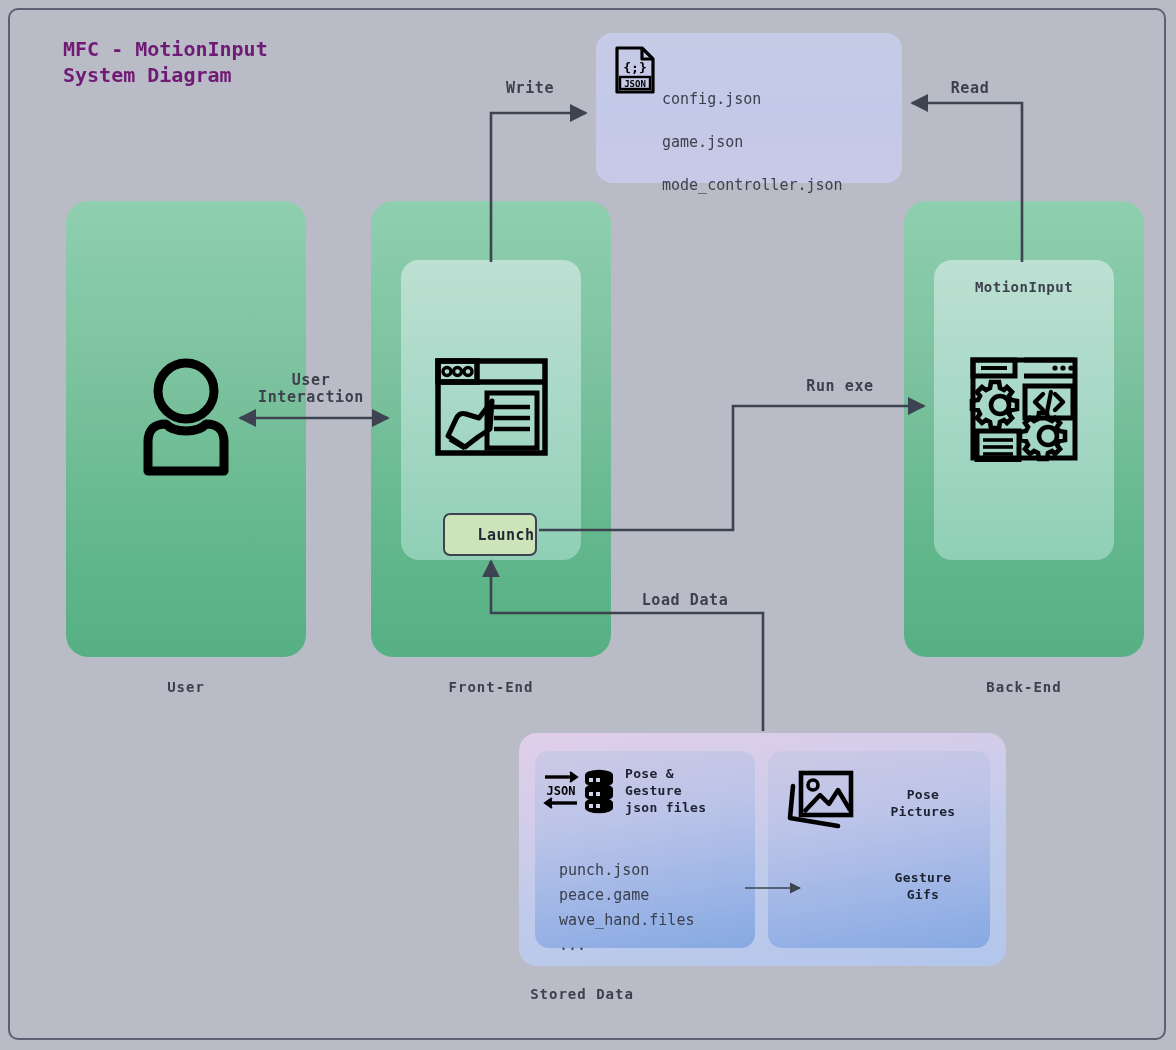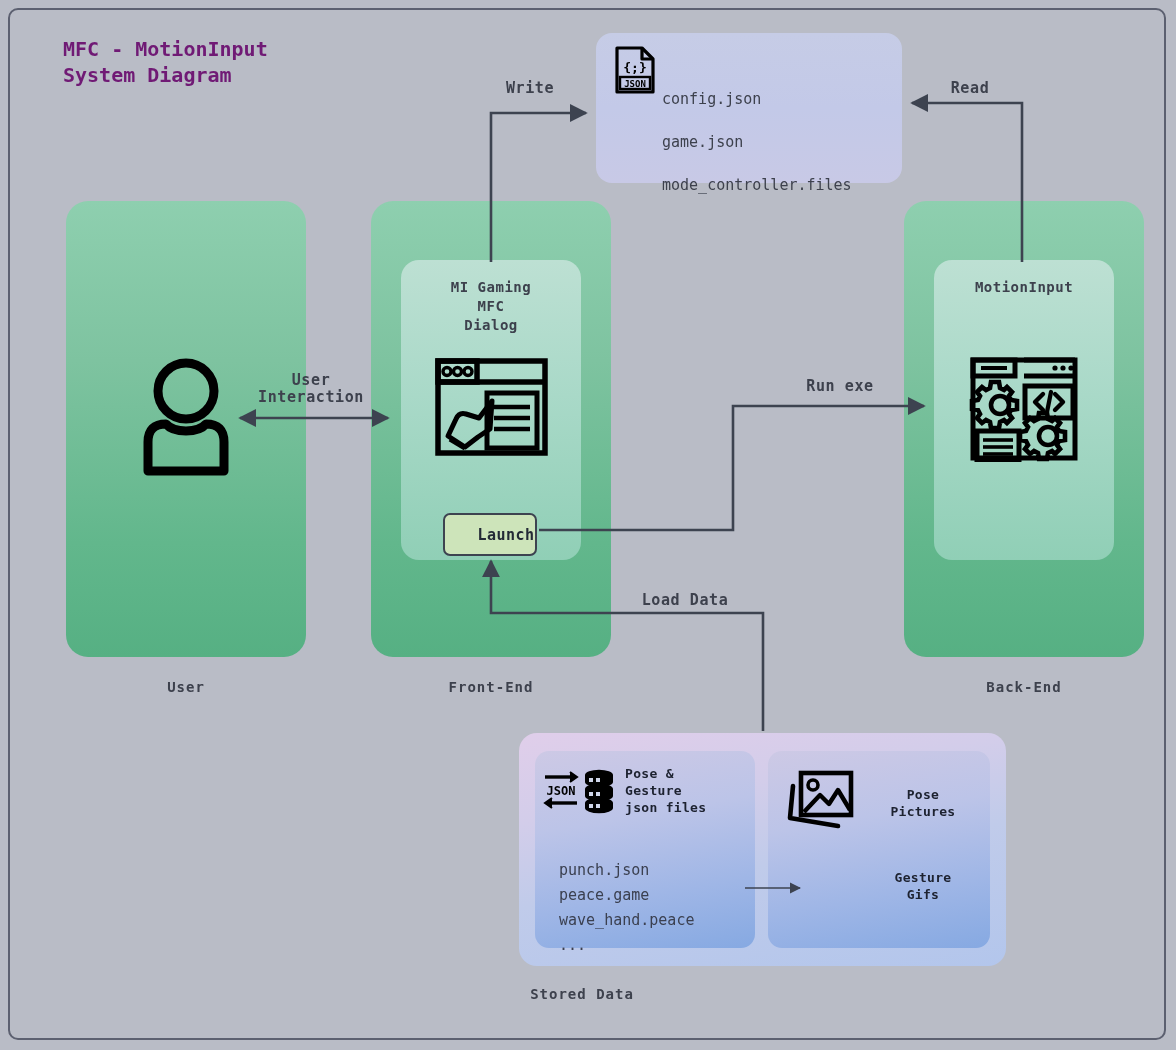--- a/index.html
+++ b/index.html
@@ -151,27 +151,24 @@
     <svg width="42" height="50" viewBox="0 0 42 50">
       <path d="M3 3 H28 L39 14 V47 H3 Z" fill="none" stroke="#000" stroke-width="3.2" stroke-linejoin="round"></path>
       <path d="M28 3 V14 H39" fill="none" stroke="#000" stroke-width="3.2" stroke-linejoin="round"></path>
       <text x="21" y="27" font-family="DejaVu Sans Mono, monospace" font-size="13" font-weight="bold" fill="#000" text-anchor="middle">{;}</text>
       <rect x="6" y="32" width="30" height="12" fill="none" stroke="#000" stroke-width="2.4"></rect>
       <text x="21" y="41.5" font-family="DejaVu Sans Mono, monospace" font-size="9" font-weight="bold" fill="#000" text-anchor="middle">JSON</text>
     </svg>
   </div>
   <div class="json-line" id="jl0">config.json</div>
   <div class="json-line" id="jl1">game.json</div>
-  <div class="json-line" id="jl2">mode_controller.files</div>
+  <div class="json-line" id="jl2">mode_controller.json</div>
 </div>
 
 <div class="abs card" id="card-dialog">
-  <div class="card-title">MI Gaming
-MFC
-Dialog</div>
   <div class="abs" style="left:33px;top:97px;">
     <svg width="115" height="100" viewBox="0 0 115 100">
       <rect x="4" y="4" width="107" height="92" fill="none" stroke="#000" stroke-width="5.5"></rect>
       <line x1="4" y1="25" x2="111" y2="25" stroke="#000" stroke-width="5.5"></line>
       <rect x="4" y="4" width="39" height="21" fill="none" stroke="#000" stroke-width="5.5"></rect>
       <circle cx="13" cy="14.5" r="4" fill="none" stroke="#000" stroke-width="3.4"></circle>
       <circle cx="23.5" cy="14.5" r="4" fill="none" stroke="#000" stroke-width="3.4"></circle>
       <circle cx="34" cy="14.5" r="4" fill="none" stroke="#000" stroke-width="3.4"></circle>
       <rect x="53" y="36" width="50" height="55" fill="none" stroke="#000" stroke-width="5"></rect>
       <line x1="60" y1="50" x2="96" y2="50" stroke="#000" stroke-width="4.4"></line>
@@ -246,21 +243,21 @@
           <rect x="46" y="38" width="4" height="4"></rect>
           <rect x="53" y="38" width="4" height="4"></rect>
         </g>
       </svg>
     </div>
     <div class="sc-head" style="left:90px;top:14px;">Pose &amp;
 Gesture
 json files</div>
     <div class="sc-file" id="sf0">punch.json</div>
     <div class="sc-file" id="sf1">peace.game</div>
-    <div class="sc-file" id="sf2">wave_hand.peace</div>
+    <div class="sc-file" id="sf2">wave_hand.files</div>
     <div class="sc-file" id="sf3">...</div>
   </div>
 
   <div class="stored-card" id="stored-right">
     <div class="abs" style="left:16px;top:17px;">
       <svg width="72" height="62" viewBox="0 0 72 62">
         <path d="M9 18 L6 50 L54 58" fill="none" stroke="#000" stroke-width="4.6" stroke-linejoin="round" stroke-linecap="round"></path>
         <rect x="17" y="5" width="50" height="42" fill="none" stroke="#000" stroke-width="4.6"></rect>
         <circle cx="29" cy="17" r="5" fill="none" stroke="#000" stroke-width="3.6"></circle>
         <path d="M20 44 L36 27 L45 36 L54 22 L66 42" fill="none" stroke="#000" stroke-width="4.4" stroke-linejoin="round"></path>

